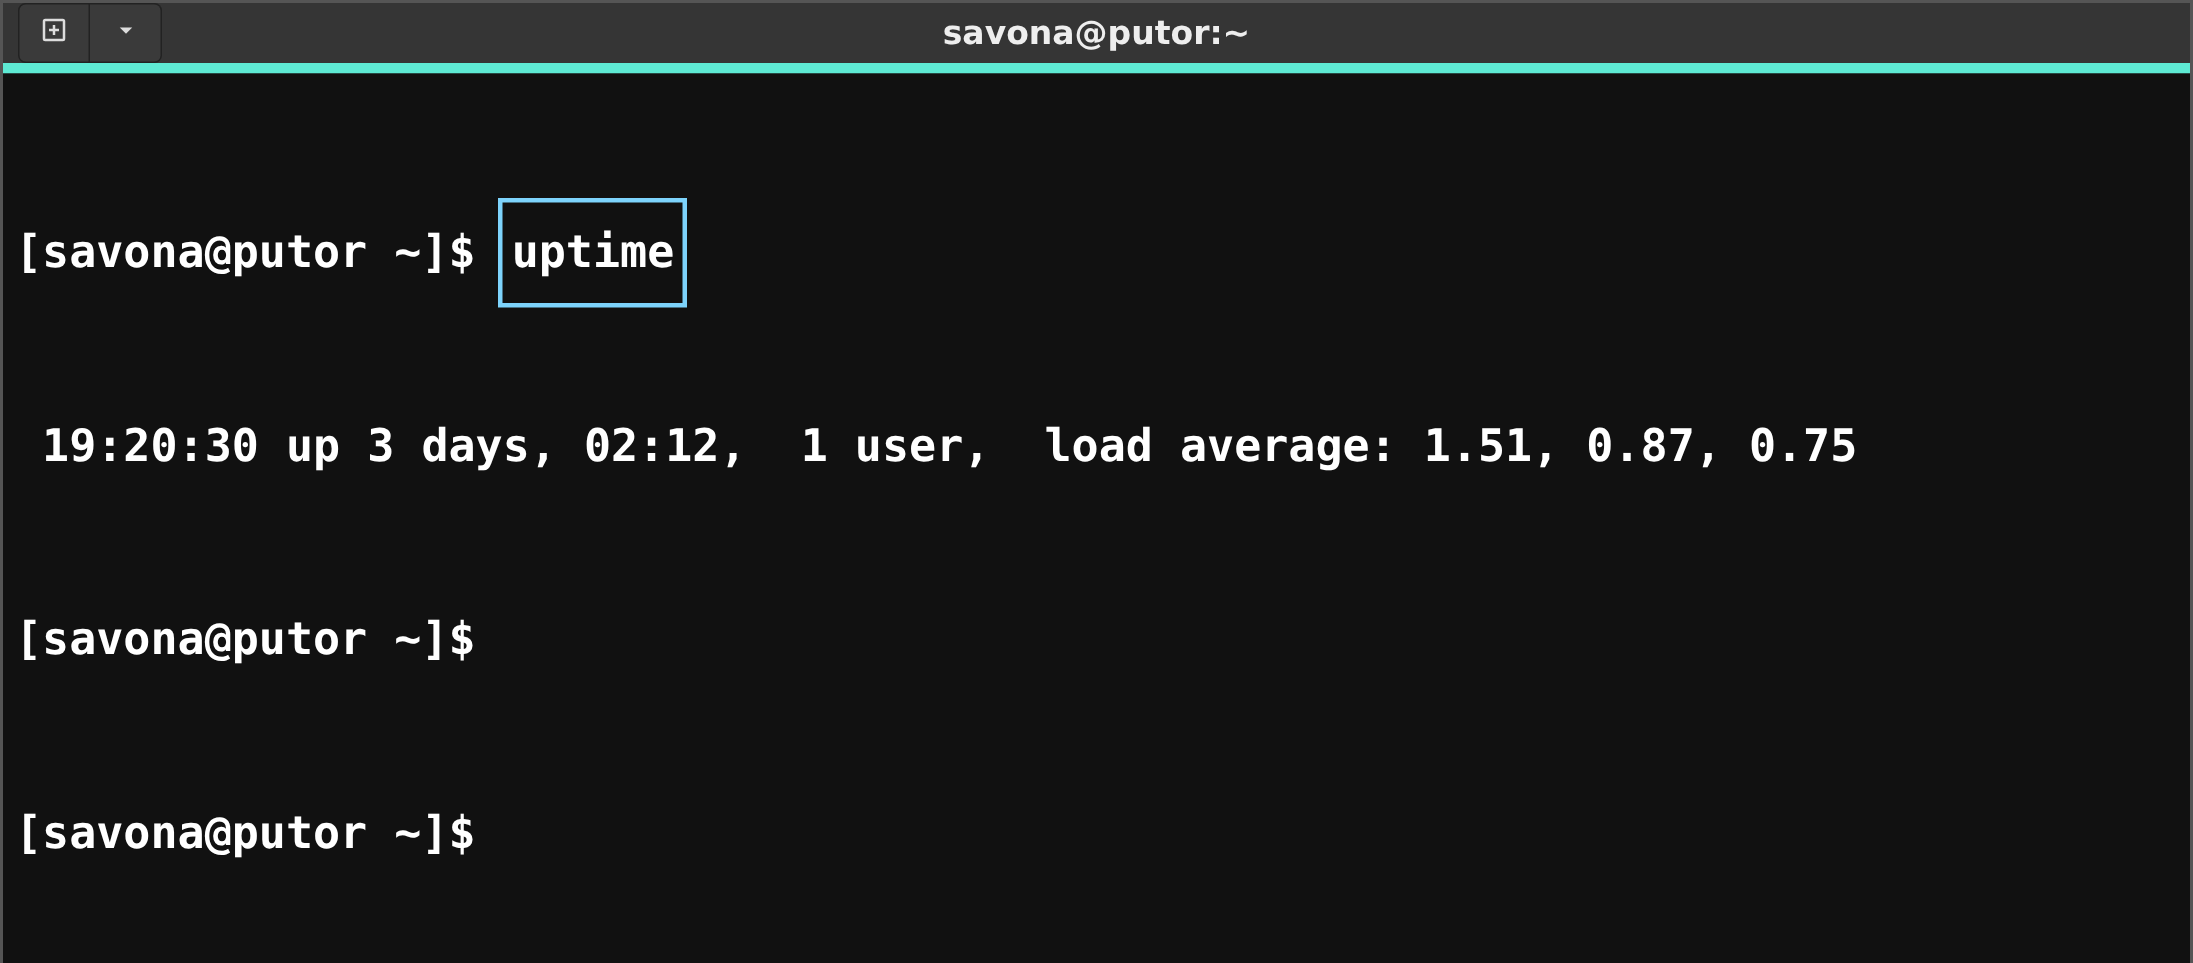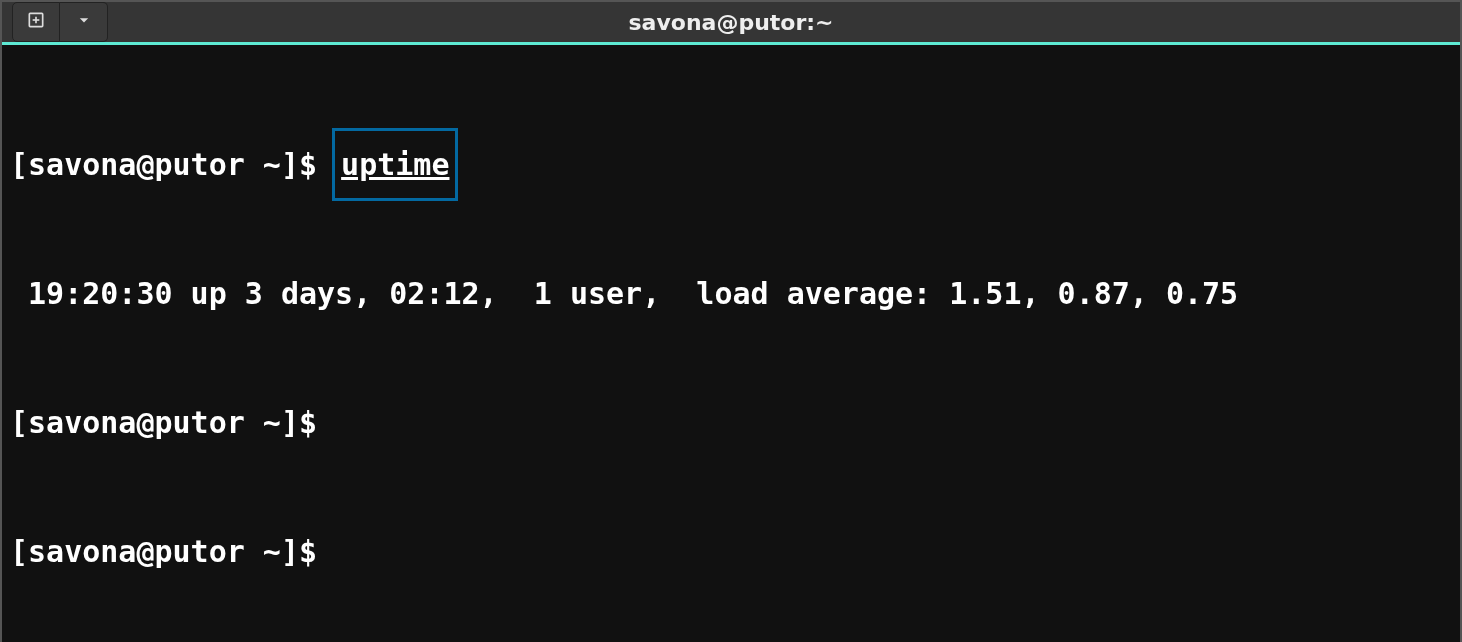--- a/index.html
+++ b/index.html
@@ -19,21 +19,21 @@
       width: 100%;
       height: 100%;
       border: 2px solid #555;
       background: #111;
       display: flex;
       flex-direction: column;
     }
     .titlebar {
       height: 60px;
       background: #353535;
-      border-bottom: 3px solid #5eead4;
+      border-bottom: 7px solid #5eead4;
       display: flex;
       align-items: center;
       padding: 0 10px;
       position: relative;
     }
     .toolbar-buttons {
       display: flex;
       gap: 0;
     }
     .tb-btn {
@@ -71,24 +71,23 @@
       padding: 12px 8px;
       font-size: 30px;
       line-height: 43px;
       color: #fff;
       font-weight: 600;
       white-space: pre;
       position: relative;
     }
     .line { display: block; min-height: 43px; }
     .hl {
-      border: 3px solid #0369a1;
+      border: 3px solid #7dd3fc;
       padding: 16px 6px;
       margin-left: -3px;
-      text-decoration: underline;
     }
   </style>
 </head>
 <body>
 
 <div class="window">
   <div class="titlebar">
     <div class="toolbar-buttons">
       <div class="tb-btn">
         <span>

